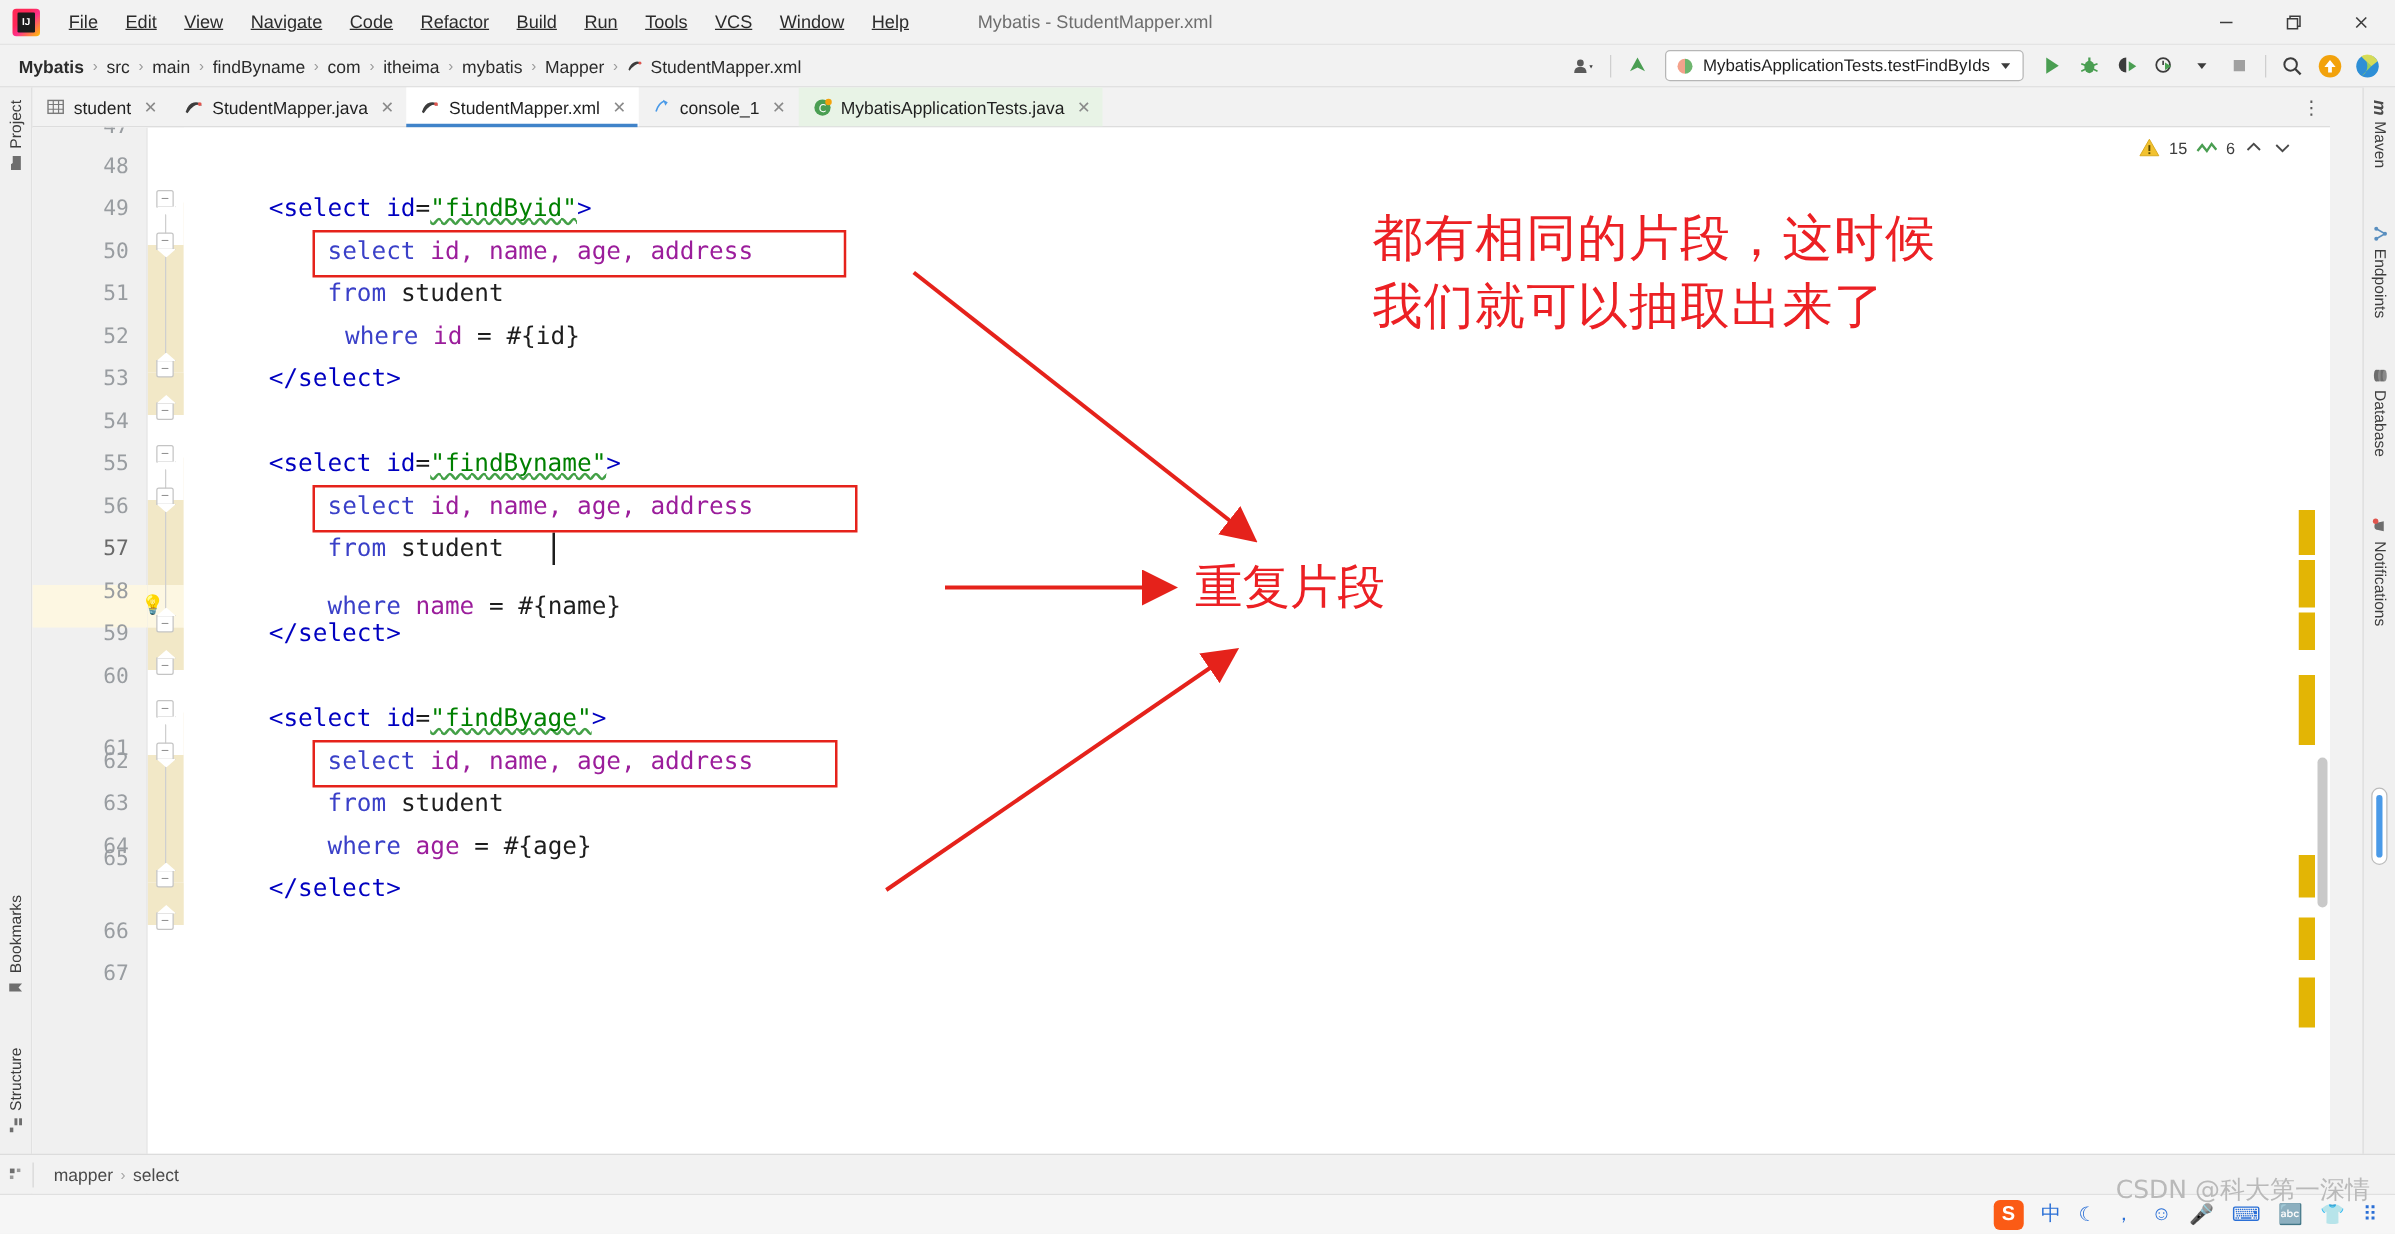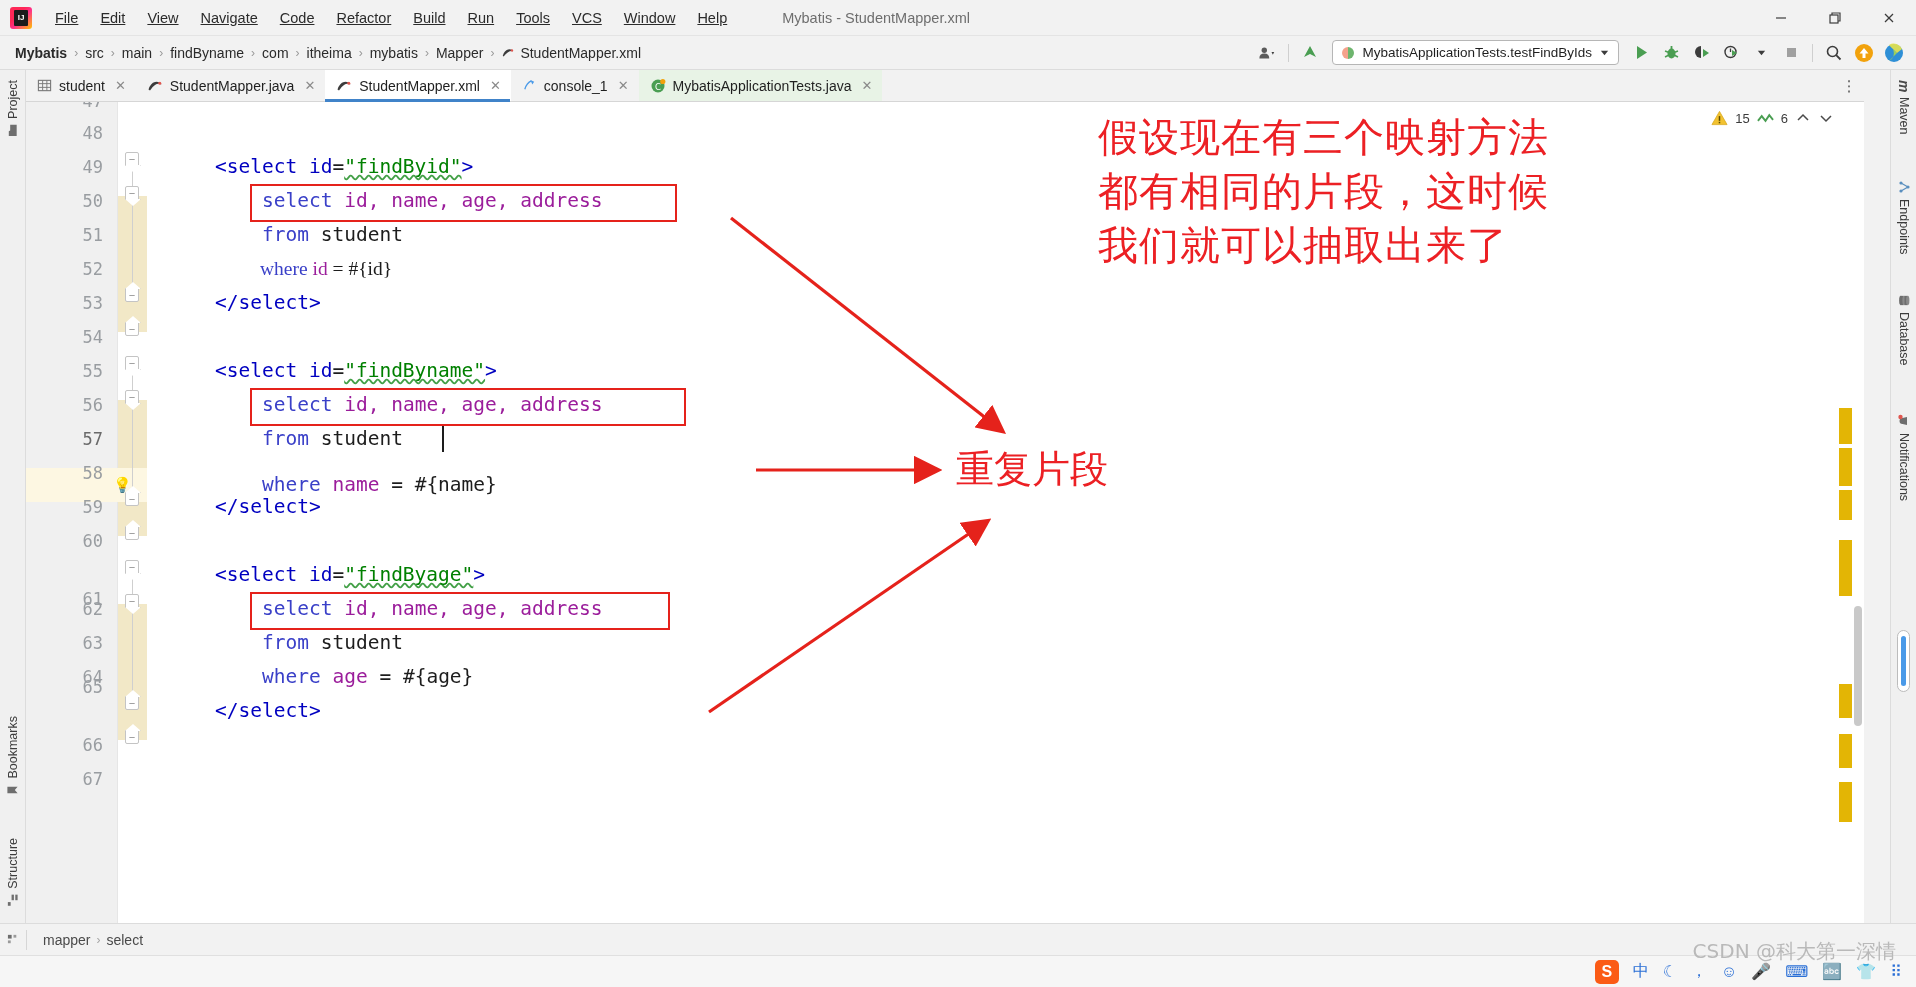--- a/index.html
+++ b/index.html
@@ -600,21 +600,21 @@
     </div>
 
     <div class="code-area">
 
       <div class="code-line" style="top:48px; left:68px;"><span class="t-tag">&lt;select</span><span class="t-plain"> </span><span class="t-attr">id</span><span class="t-plain">=</span><span class="t-val squiggle">"findByid"</span><span class="t-tag">&gt;</span></div>
 
       <div class="code-line" style="top:82px; left:115px;"><span class="t-kw">select</span><span class="t-plain"> </span><span class="t-col">id, name, age, address</span></div>
 
       <div class="code-line" style="top:116px; left:115px;"><span class="t-kw">from</span><span class="t-plain"> student</span></div>
 
-      <div class="code-line" style="top:150px; left:113px;font-family:Liberation Serif, serif;"><span class="t-kw">where</span><span class="t-plain"> </span><span class="t-col">id</span><span class="t-plain"> = #{id}</span></div>
+      <div class="code-line" style="top:150px; left:129px;"><span class="t-kw">where</span><span class="t-plain"> </span><span class="t-col">id</span><span class="t-plain"> = #{id}</span></div>
 
       <div class="code-line" style="top:184px; left:68px;"><span class="t-tag">&lt;/select&gt;</span></div>
 
       <div class="code-line" style="top:252px; left:68px;"><span class="t-tag">&lt;select</span><span class="t-plain"> </span><span class="t-attr">id</span><span class="t-plain">=</span><span class="t-val squiggle">"findByname"</span><span class="t-tag">&gt;</span></div>
 
       <div class="code-line" style="top:286px; left:115px;"><span class="t-kw">select</span><span class="t-plain"> </span><span class="t-col">id, name, age, address</span></div>
 
       <div class="code-line" style="top:320px; left:115px;"><span class="t-kw">from</span><span class="t-plain"> student</span></div>
       <div class="caret" style="left:295px; top:324px;"></div>
 
@@ -654,21 +654,20 @@
       </defs>
       <line x1="705" y1="116" x2="975" y2="328" stroke="#e5221b" stroke-width="3.2" marker-end="url(#ah)"></line>
       <line x1="730" y1="368" x2="910" y2="368" stroke="#e5221b" stroke-width="3.2" marker-end="url(#ah)"></line>
       <line x1="683" y1="610" x2="960" y2="420" stroke="#e5221b" stroke-width="3.2" marker-end="url(#ah)"></line>
     </svg>
 
     <div class="redbox" style="left:224px; top:82px; width:427px; height:38px;"></div>
     <div class="redbox" style="left:224px; top:286px; width:436px; height:38px;"></div>
     <div class="redbox" style="left:224px; top:490px; width:420px; height:38px;"></div>
 
-    <div class="cn-note" style="left:1072px; top:10px;"><span>假设现在有三个映射方法</span></div>
     <div class="cn-note" style="left:1072px; top:64px;"><span>都有相同的片段，这时候</span></div>
     <div class="cn-note" style="left:1072px; top:118px;"><span>我们就可以抽取出来了</span></div>
 
     <div class="cn-label" style="left:930px; top:344px;"><span>重复片段</span></div>
   </div>
 
   <div class="statusbar">
     <div style="width:26px;display:flex;align-items:center;justify-content:center;">
       <svg width="13" height="13" viewBox="0 0 14 14">
         <rect x="1" y="2" width="4" height="4" fill="#6e6e6e"></rect>

